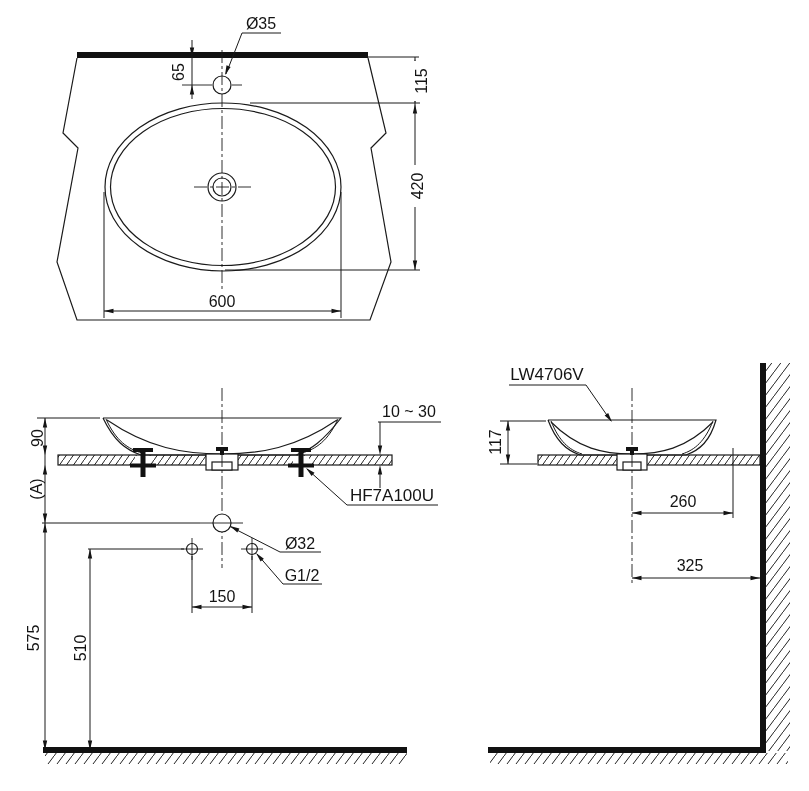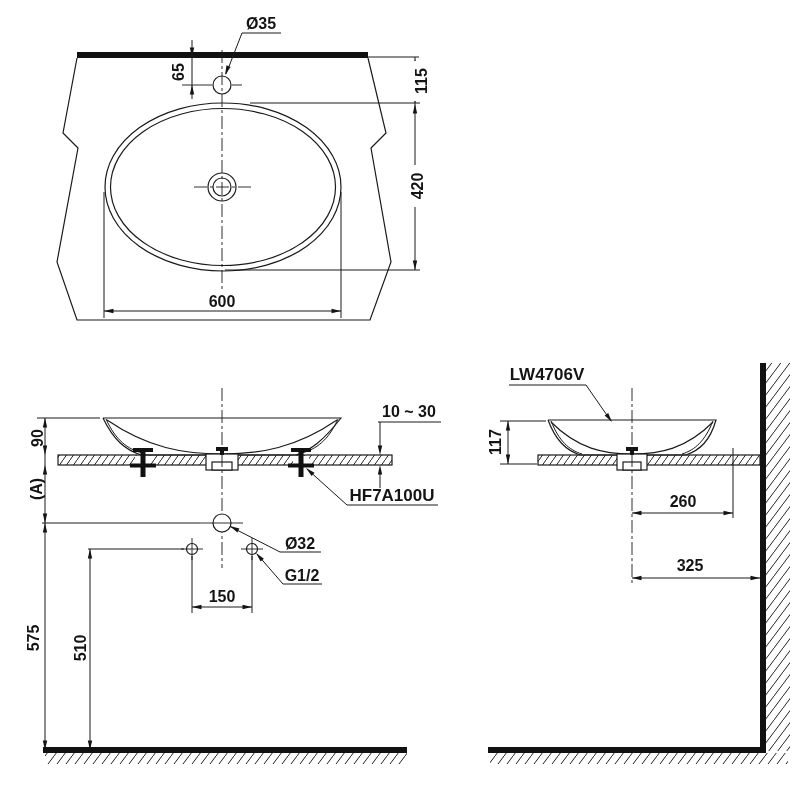--- a/index.html
+++ b/index.html
@@ -1,17 +1,17 @@
 <!DOCTYPE html>
 <html><head>
 <meta charset="utf-8">
 <style>
   html,body{margin:0;padding:0;background:#ffffff;}
   .sheet{position:relative;width:809px;height:764px;background:#fff;overflow:hidden;
-         font-family:"Liberation Sans", sans-serif;font-weight:bold;}
+         font-family:"Liberation Sans", sans-serif;}
   svg{position:absolute;left:0;top:0;}
   text{font-family:"Liberation Sans", sans-serif;fill:#141414;}
   .dim{font-size:16px;}
   .code{font-size:17px;}
 </style>
 </head>
 <body>
 
 <div class="sheet">
 <svg width="809" height="791" viewBox="0 0 809 791">

